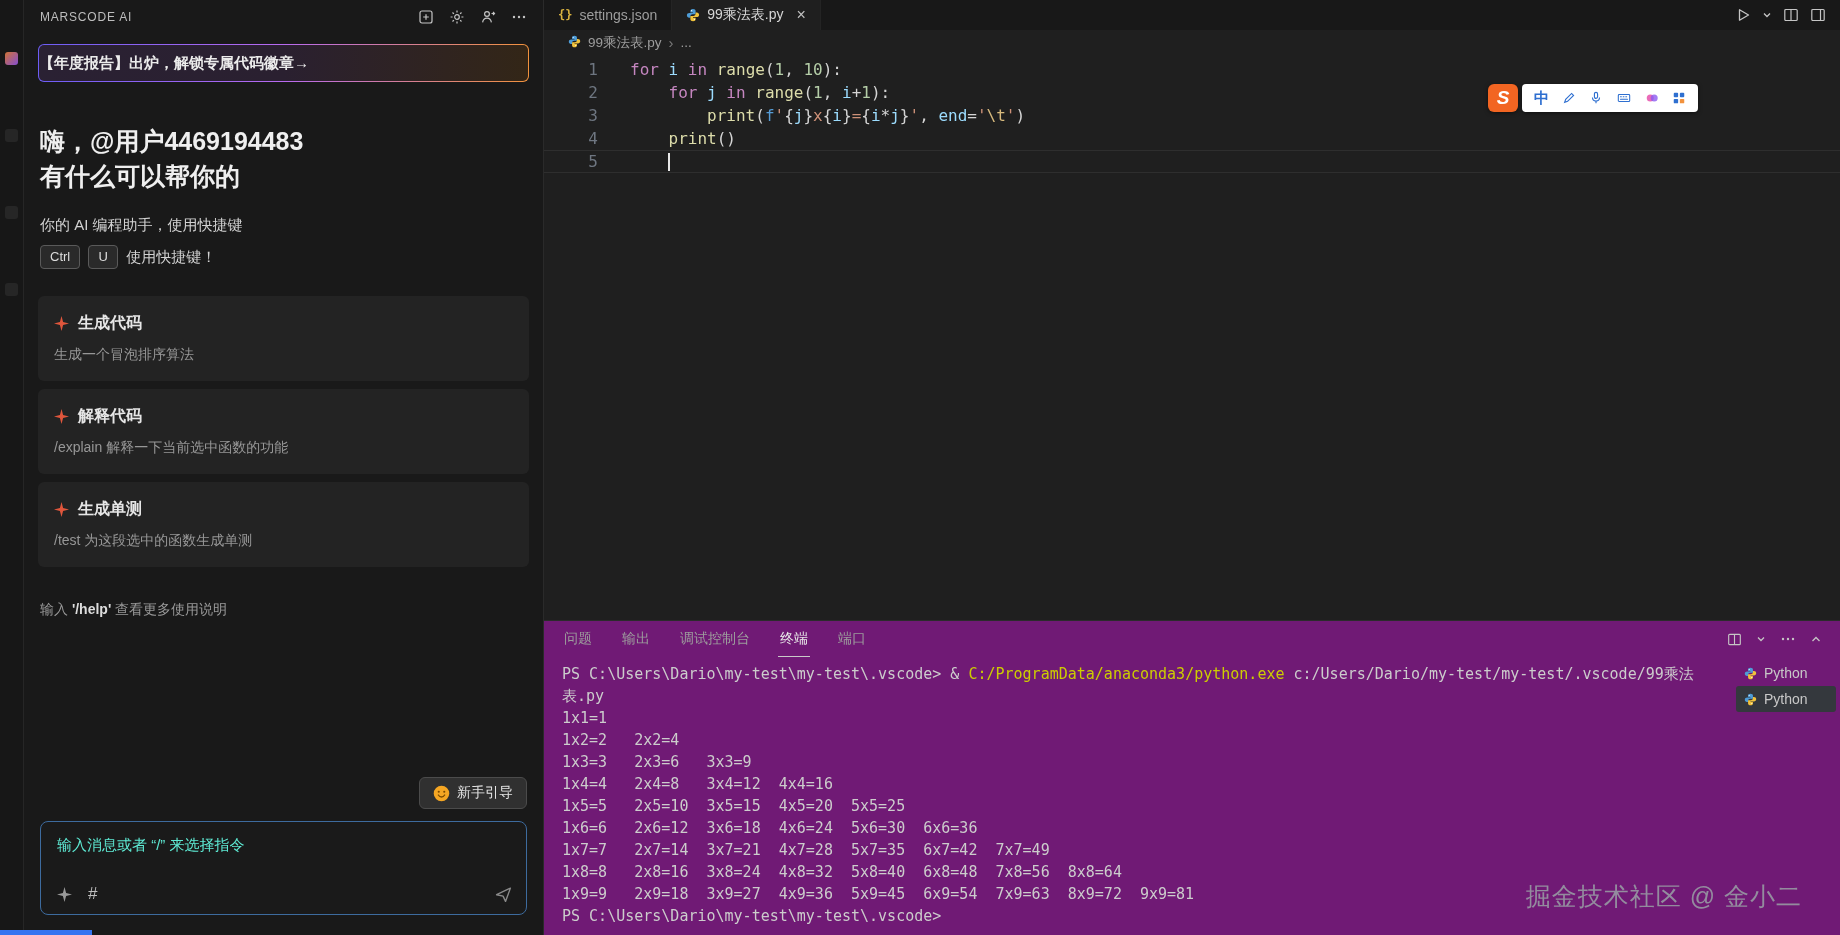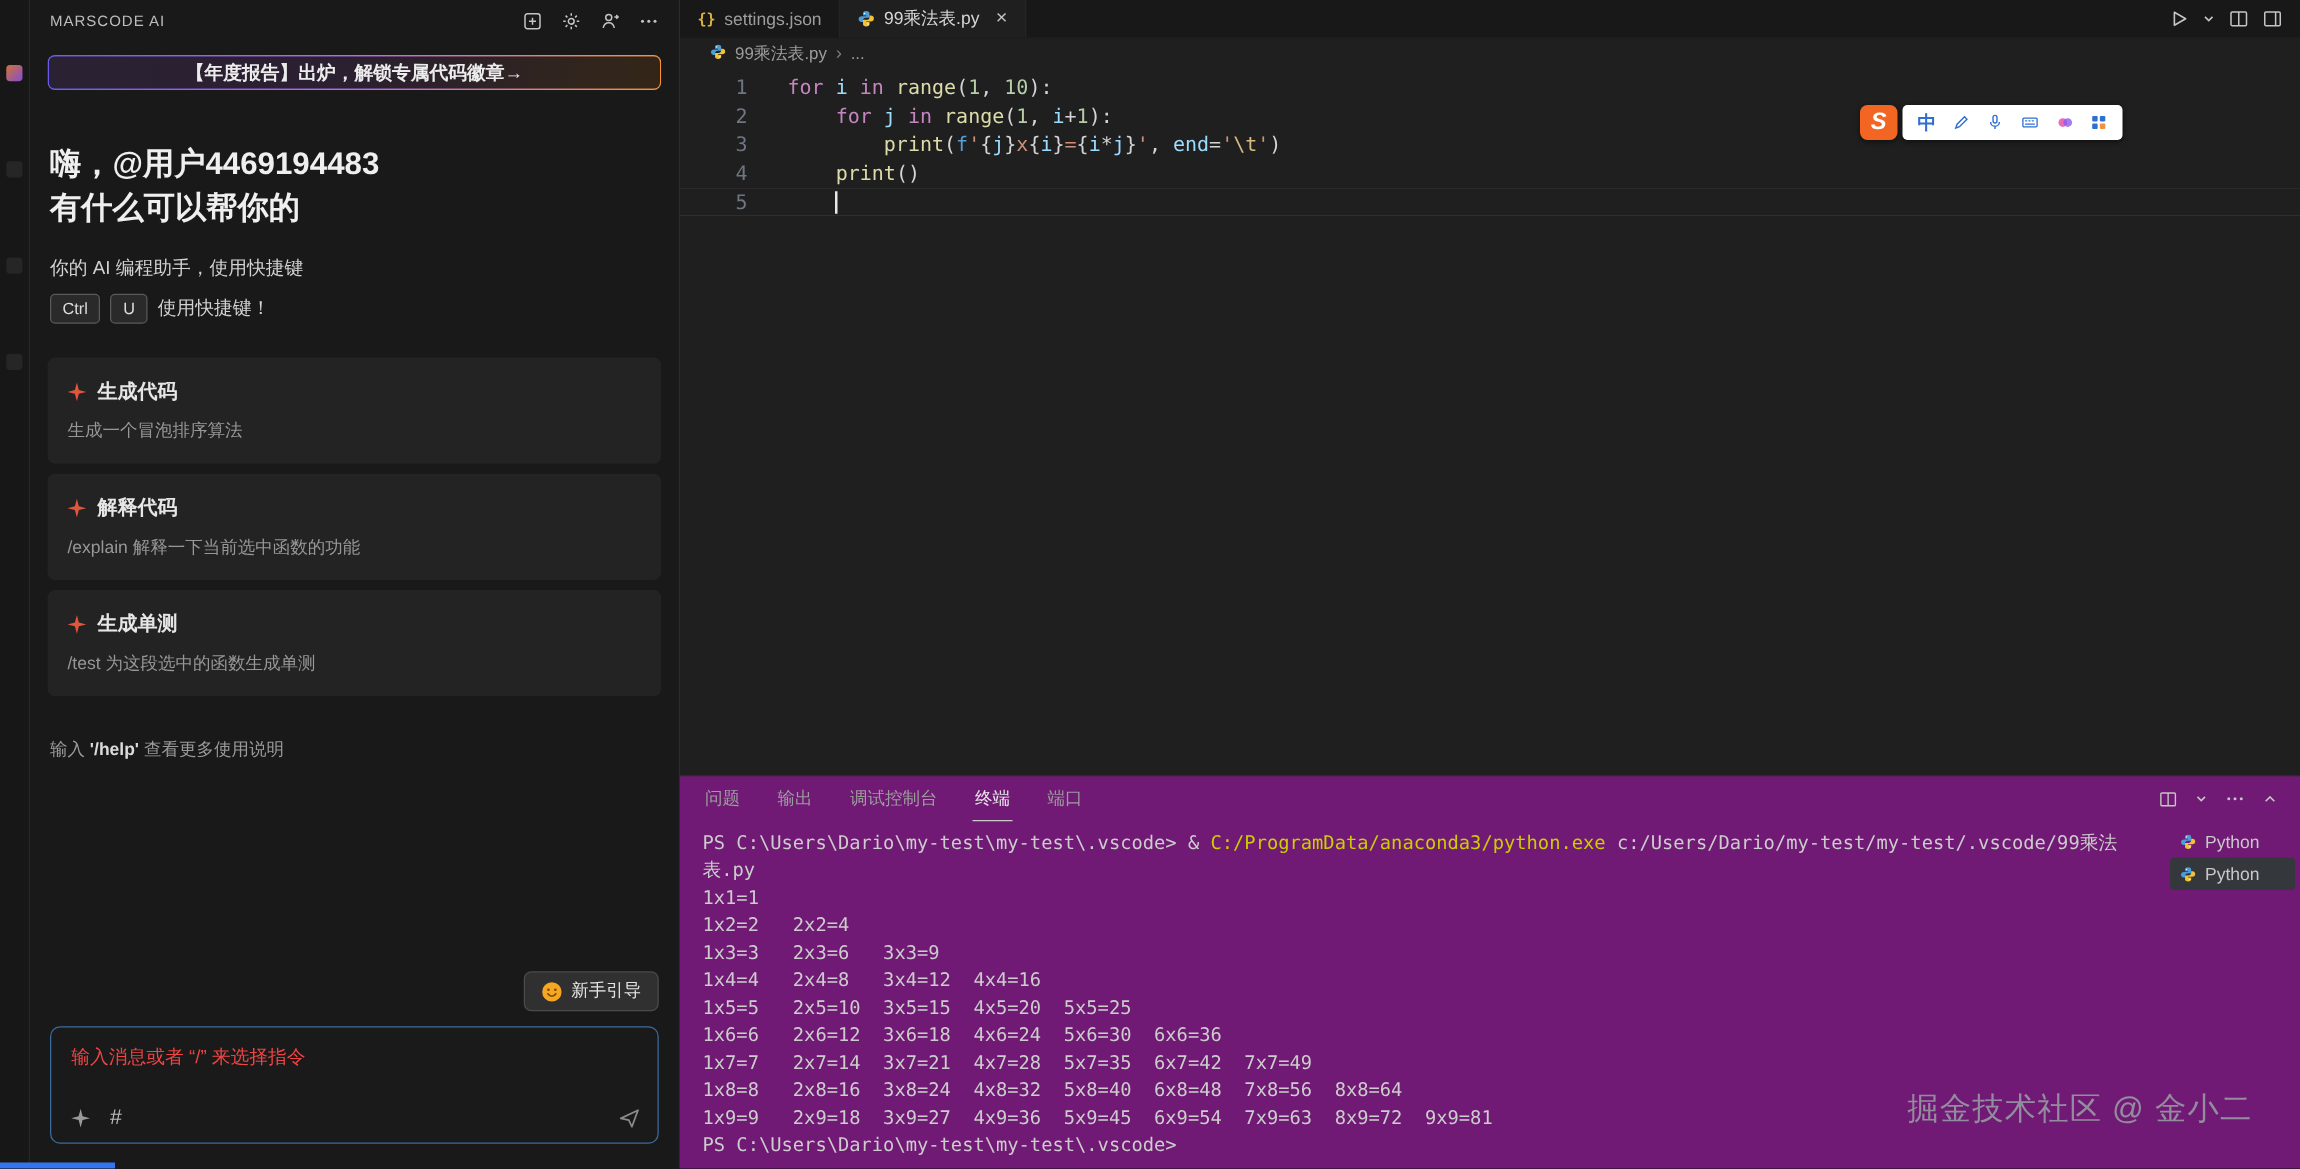--- a/index.html
+++ b/index.html
@@ -13,21 +13,21 @@
   .ab-icon{width:13px;height:13px;border-radius:3px;background:#3a3a3a;opacity:.45}
   .ab-logo{background:linear-gradient(135deg,#ff8a3d,#a05bff);opacity:.8}
 
   
   .sidebar{width:520px;flex:none;background:#191919;border-right:1px solid #2a2a2a;
            display:flex;flex-direction:column}
   .sb-header{height:34px;display:flex;align-items:center;justify-content:space-between;padding:0 16px;flex:none}
   .sb-title{font-size:12px;letter-spacing:.8px;color:#bdbdbd}
   .sb-actions{display:flex;gap:15px;align-items:center}
   .icon-btn{display:inline-flex;align-items:center;justify-content:center;cursor:pointer;color:#c5c5c5}
-  .banner{margin:10px 14px 0;height:28px;border-radius:6px;display:flex;align-items:center;justify-content:center;
+  .banner{margin:10px 14px 0;height:38px;border-radius:6px;display:flex;align-items:center;
           font-size:15px;font-weight:700;color:#ececec;border:1px solid transparent;cursor:pointer;
           background:linear-gradient(90deg,#2a2133,#2a2030,#332617) padding-box,
                      linear-gradient(90deg,#6d5df6,#b86af0,#f2923d) border-box}
   .greet{margin:42px 16px 0;font-size:25px;line-height:35px;font-weight:700;color:#efefef;flex:none}
   .intro{margin:20px 16px 0;font-size:15px;color:#d2d2d2;line-height:22px}
   .keys-row{display:flex;align-items:center;gap:8px;margin-top:9px}
   .key{display:inline-flex;align-items:center;justify-content:center;min-width:30px;height:24px;padding:0 9px;
        border:1px solid #5a5a5a;border-radius:4px;background:#2a2a2a;font-size:13px;color:#ddd}
   .cards{margin:27px 14px 0}
   .card{background:#232323;border-radius:6px;padding:17px 16px;margin-bottom:8px;cursor:pointer}
@@ -35,21 +35,21 @@
   .card-title{font-size:16px;font-weight:700;color:#e6e6e6}
   .card-desc{margin-top:12px;font-size:14px;color:#979797}
   .help{margin:26px 16px 0;font-size:14px;color:#9a9a9a}
   .help .hcmd{color:#dcdcdc;font-weight:700}
   .spacer{flex:1}
   .guide-row{display:flex;justify-content:flex-end;margin:0 16px 12px}
   .guide-btn{display:flex;align-items:center;gap:7px;background:#303030;border:1px solid #4b4b4b;border-radius:6px;
              color:#e3e3e3;font-size:14px;padding:6px 13px;cursor:pointer}
   .chat-input{margin:0 16px 20px;height:94px;border:1px solid #3d6b9e;border-radius:8px;background:#1a1a1a;
               position:relative;padding:14px 16px;flex:none}
-  .ph{font-size:15px;color:#ef4444}
+  .ph{font-size:15px;color:#5eead4}
   .input-bottom{position:absolute;left:16px;right:14px;bottom:10px;display:flex;align-items:center;gap:16px}
   .hash{font-size:17px;color:#bdbdbd;cursor:pointer}
   .send{margin-left:auto;cursor:pointer;display:flex}
 
   
   .main{flex:1;min-width:0;display:flex;flex-direction:column}
   .editor{height:620px;flex:none;display:flex;flex-direction:column;background:#1f1f1f;position:relative}
   .tabbar{height:30px;flex:none;background:#181818;display:flex;align-items:stretch;justify-content:space-between}
   .tabs{display:flex}
   .tab{display:flex;align-items:center;gap:7px;padding:0 14px;font-size:14px;color:#9d9d9d;background:#181818;
@@ -85,21 +85,21 @@
   .ptab.active{color:#e7e7e7;border-bottom-color:#c9c9c9}
   .panel-actions{display:flex;gap:14px;align-items:center}
   .panel-body{flex:1;display:flex;min-height:0}
   .terminal{flex:1;padding:6px 0 0 18px;font-family:"DejaVu Sans Mono",monospace;font-size:15px;line-height:22px;
             color:#cccccc;white-space:pre;overflow:hidden}
   .t-exe{color:#cdcd00}
   .proc-list{width:104px;flex:none;padding:3px 4px 2px 0}
   .proc{height:26px;display:flex;align-items:center;gap:7px;padding:0 8px;font-size:14px;color:#c8c8c8;cursor:pointer;border-radius:3px}
   .proc.sel{background:#34383d}
 
-  .watermark{position:absolute;right:38px;bottom:32px;font-size:25px;color:#9aa0a6;opacity:.85;z-index:10;
+  .watermark{position:absolute;right:38px;bottom:22px;font-size:25px;color:#9aa0a6;opacity:.85;z-index:10;
              font-weight:500;letter-spacing:1px}
   .bottom-accent{position:absolute;left:0;bottom:0;width:92px;height:5px;background:#3574f0;z-index:11}
 </style>
 </head>
 <body>
 
 <div class="app">
 
   <div class="activity-bar">
     <div class="ab-icon ab-logo"></div>

